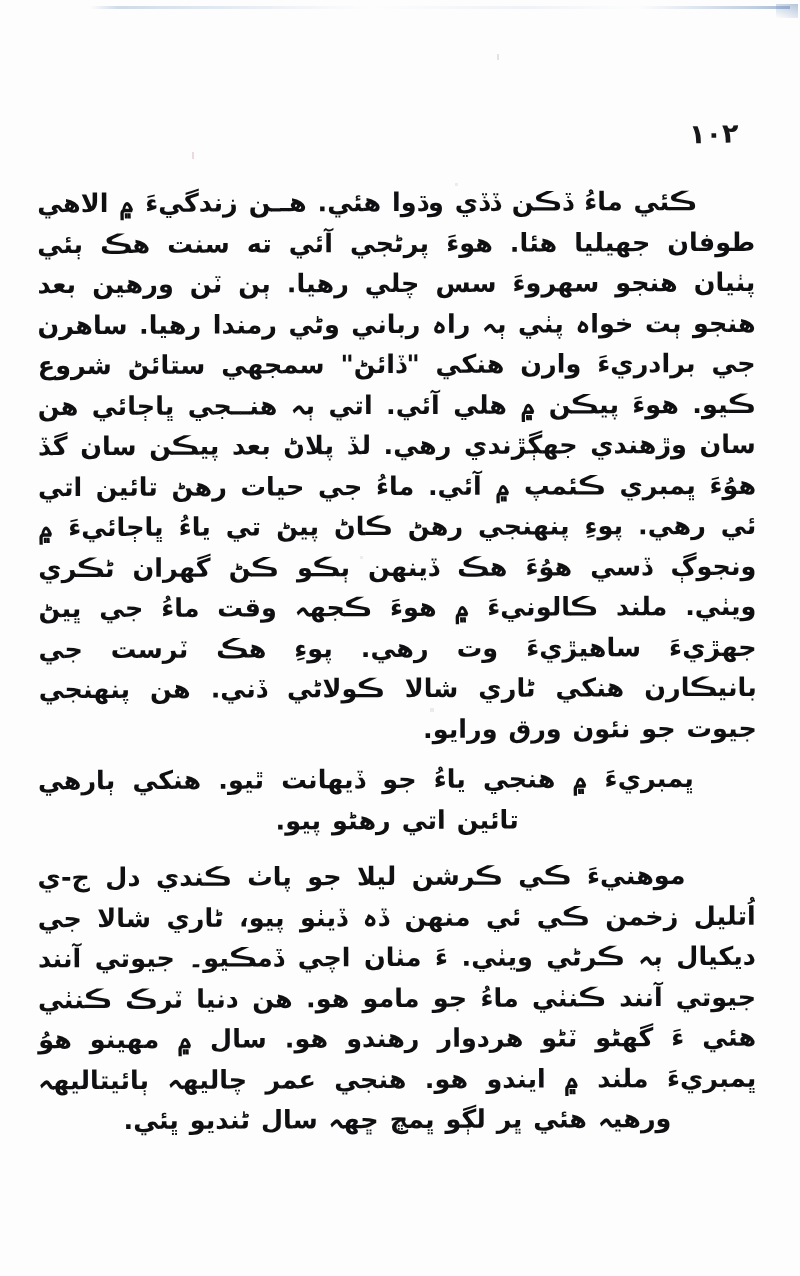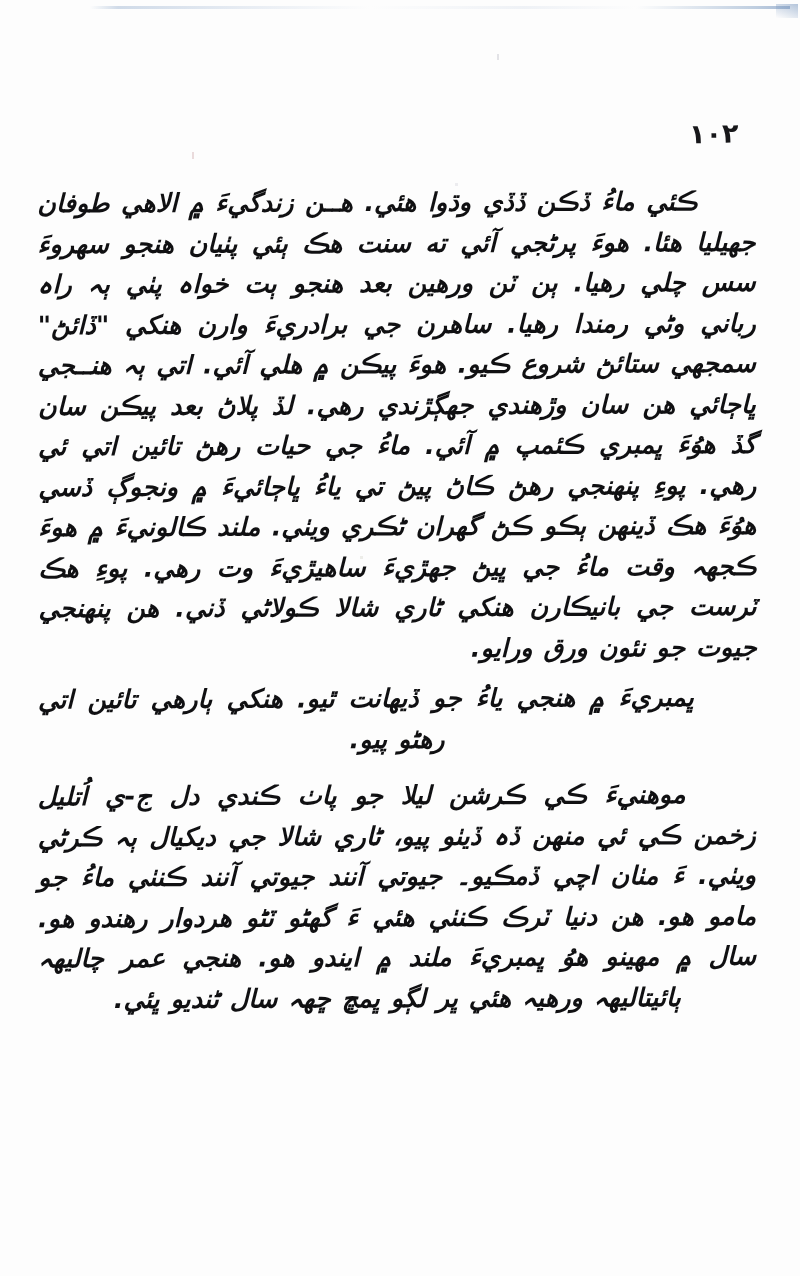--- a/index.html
+++ b/index.html
@@ -77,21 +77,20 @@
 
   
   .body-text {
     position: absolute;
     top: 182px;
     right: 44px;
     left: 38px;
     direction: rtl;
     text-align: justify;
     text-align-last: right;
-    font-style: italic;
   }
 
   .para {
     margin: 0 0 4px 0;
     font-family: "DejaVu Sans", sans-serif;
     font-size: 25.5px;
     font-weight: 700;
     line-height: 40.5px;
     color: #101012;
     direction: rtl;

